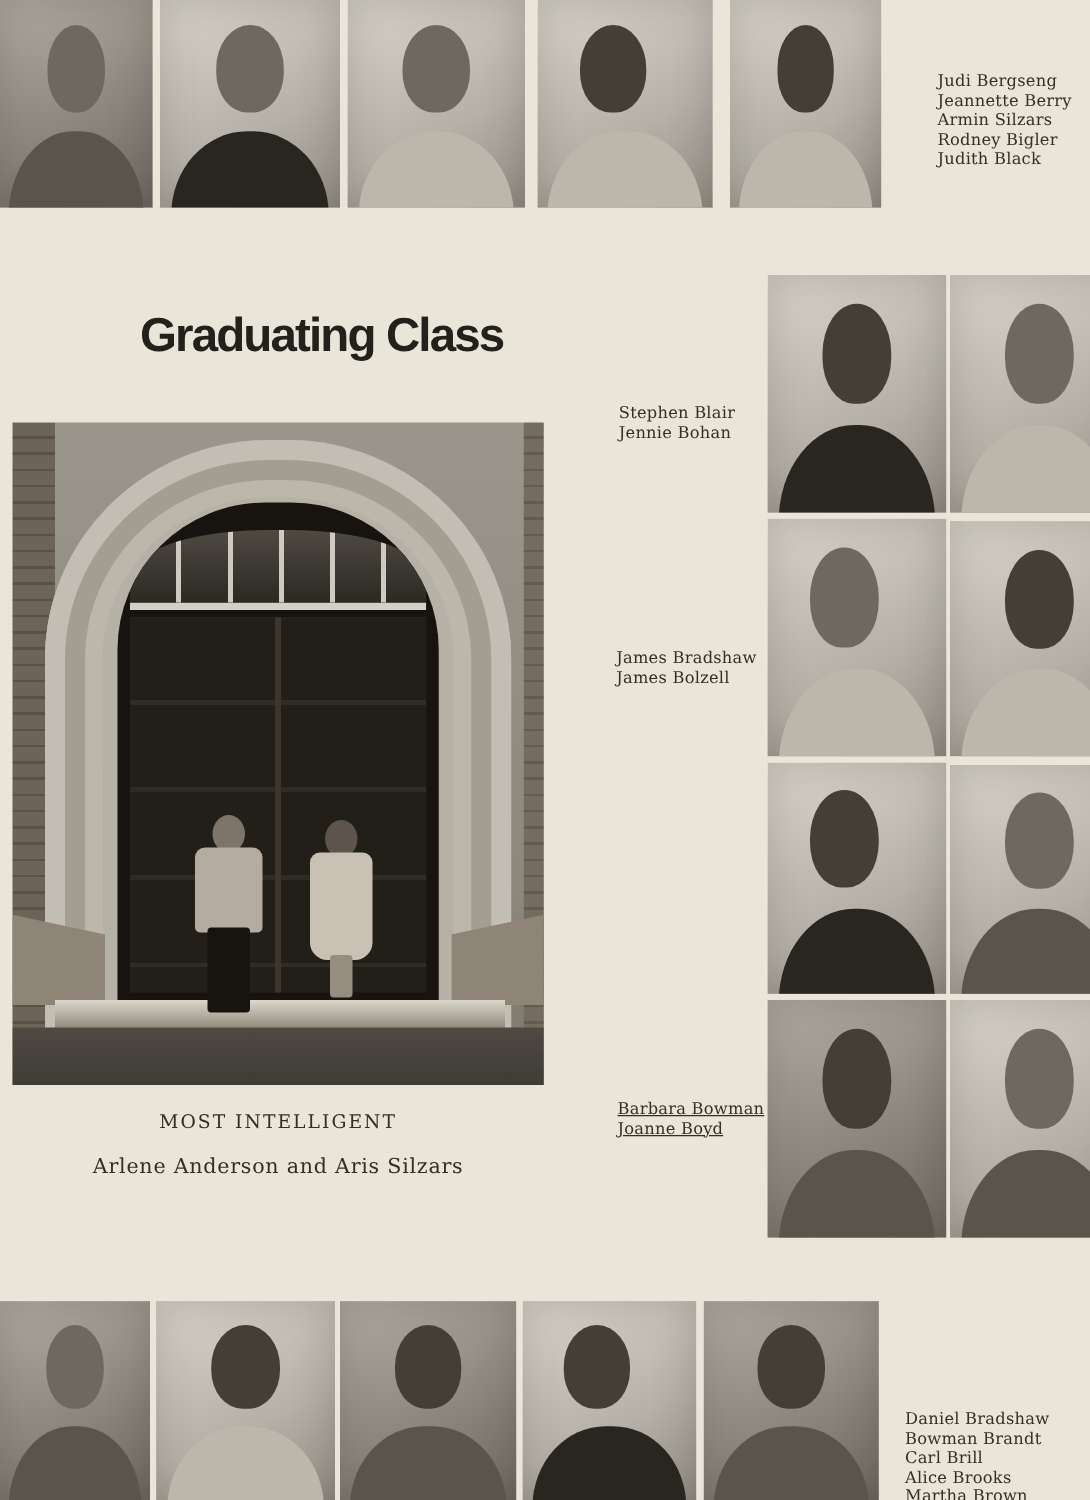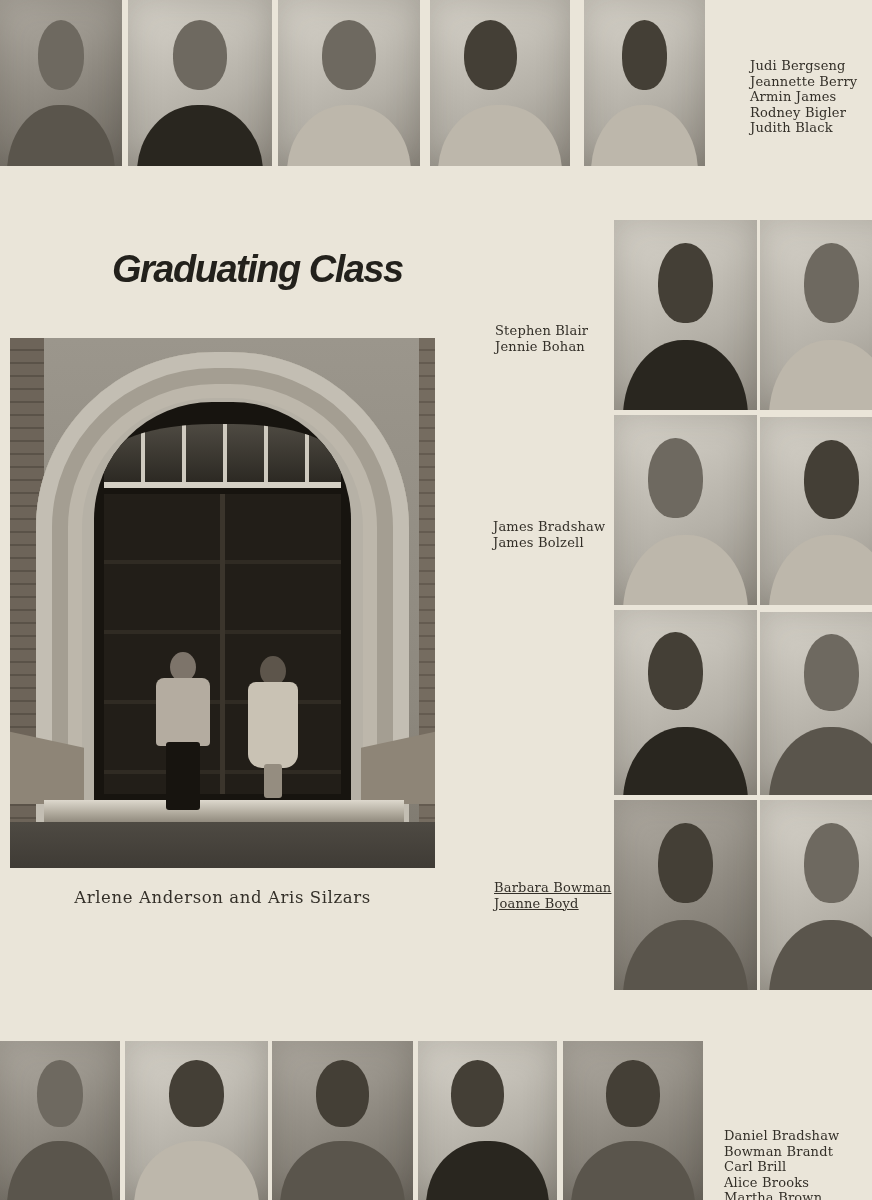--- a/index.html
+++ b/index.html
@@ -41,21 +41,21 @@
   .h-left::before{left:24%;}
 
   
   .names-block{position:absolute;font-size:13px;line-height:15.6px;letter-spacing:.2px;}
   .names-block div{white-space:nowrap;}
   .caption{position:absolute;font-size:13px;line-height:15.6px;letter-spacing:.2px;margin-left:40px;}
   .page-title{
     position:absolute;left:112px;top:248px;margin:0;
     font-family:"Liberation Sans","DejaVu Sans",sans-serif;
     font-weight:bold;font-size:38px;letter-spacing:-1.5px;
-    color:var(--title-ink);white-space:nowrap;font-style:italic;
+    color:var(--title-ink);white-space:nowrap;
   }
   .feature-captions{position:absolute;left:10px;top:888px;width:425px;text-align:center;}
   .feature-superlative{font-size:15px;letter-spacing:1.6px;margin:0 0 17px 0;}
   .feature-names{font-size:16.5px;letter-spacing:.6px;margin:0;}
 
   
   .bigphoto{
     position:absolute;left:10px;top:338px;width:425px;height:530px;
     background:linear-gradient(180deg,#9b968c 0%,#8d887e 70%,#7c776d 100%);
     overflow:hidden;
@@ -129,21 +129,21 @@
 
   <div class="photo b-dark c-mid" style="left:0;   top:0; width:122px; height:166px;"></div>
   <div class="photo c-dark" style="left:128px;top:0; width:144px; height:166px;"></div>
   <div class="photo c-light" style="left:278px;top:0; width:142px; height:166px;"></div>
   <div class="photo c-light hd-dark h-left" style="left:430px;top:0; width:140px; height:166px;"></div>
   <div class="photo c-light hd-dark" style="left:584px;top:0; width:121px; height:166px;"></div>
 
   <div class="names-block" style="left:728px;top:58px;margin-left:22px;">
     <div>Judi Bergseng</div>
     <div>Jeannette Berry</div>
-    <div>Armin James</div>
+    <div>Armin Silzars</div>
     <div>Rodney Bigler</div>
     <div>Judith Black</div>
   </div>
 
   <h1 class="page-title">Graduating Class</h1>
 
   <div class="bigphoto">
     <div class="brick-left"></div>
     <div class="brick-right"></div>
     <div class="stonework"></div>
@@ -161,20 +161,21 @@
       <div class="legs"></div>
     </div>
     <div class="figure fig-female">
       <div class="head"></div>
       <div class="torso"></div>
       <div class="legs"></div>
     </div>
   </div>
 
   <div class="feature-captions">
+    <p class="feature-superlative">MOST INTELLIGENT</p>
     <p class="feature-names">Arlene Anderson and Aris Silzars</p>
   </div>
 
   <div class="caption" style="left:455px;top:323px;">
     <div>Stephen Blair</div>
     <div>Jennie Bohan</div>
   </div>
   <div class="caption" style="left:453px;top:519px;">
     <div>James Bradshaw</div>
     <div>James Bolzell</div>

